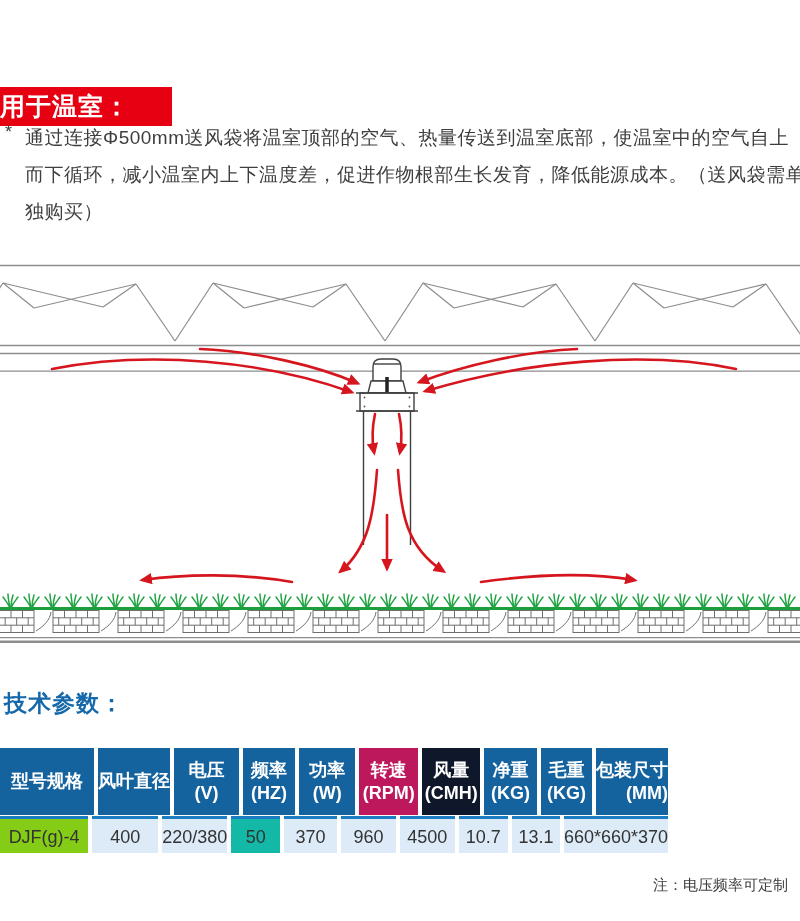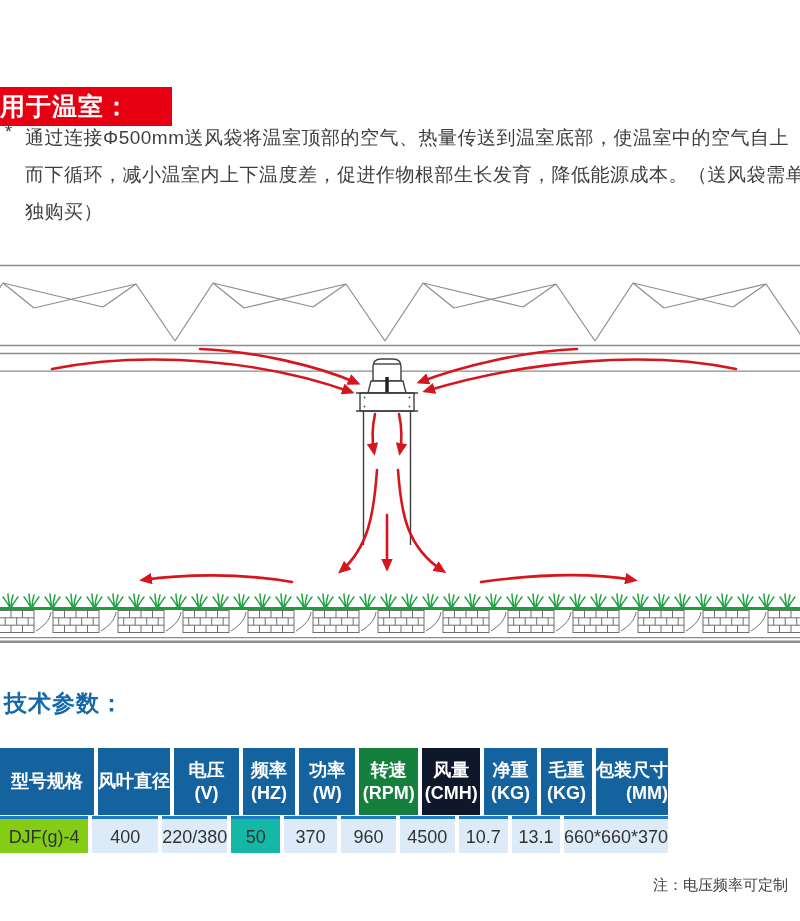--- a/index.html
+++ b/index.html
@@ -389,21 +389,21 @@
           <span>(V)</span>
         </div>
       <div class="th c3" style="background: rgb(21, 99, 158);">
           <span>频率</span>
           <span>(HZ)</span>
         </div>
       <div class="th c4" style="background: rgb(21, 99, 158);">
           <span>功率</span>
           <span>(W)</span>
         </div>
-      <div class="th c5" style="background: #15803d;">
+      <div class="th c5" style="background: #be185d;">
           <span>转速</span>
           <span>(RPM)</span>
         </div>
       <div class="th c6" style="background: #0f172a;">
           <span>风量</span>
           <span>(CMH)</span>
         </div>
       <div class="th c7" style="background: rgb(21, 99, 158);">
           <span>净重</span>
           <span>(KG)</span>

